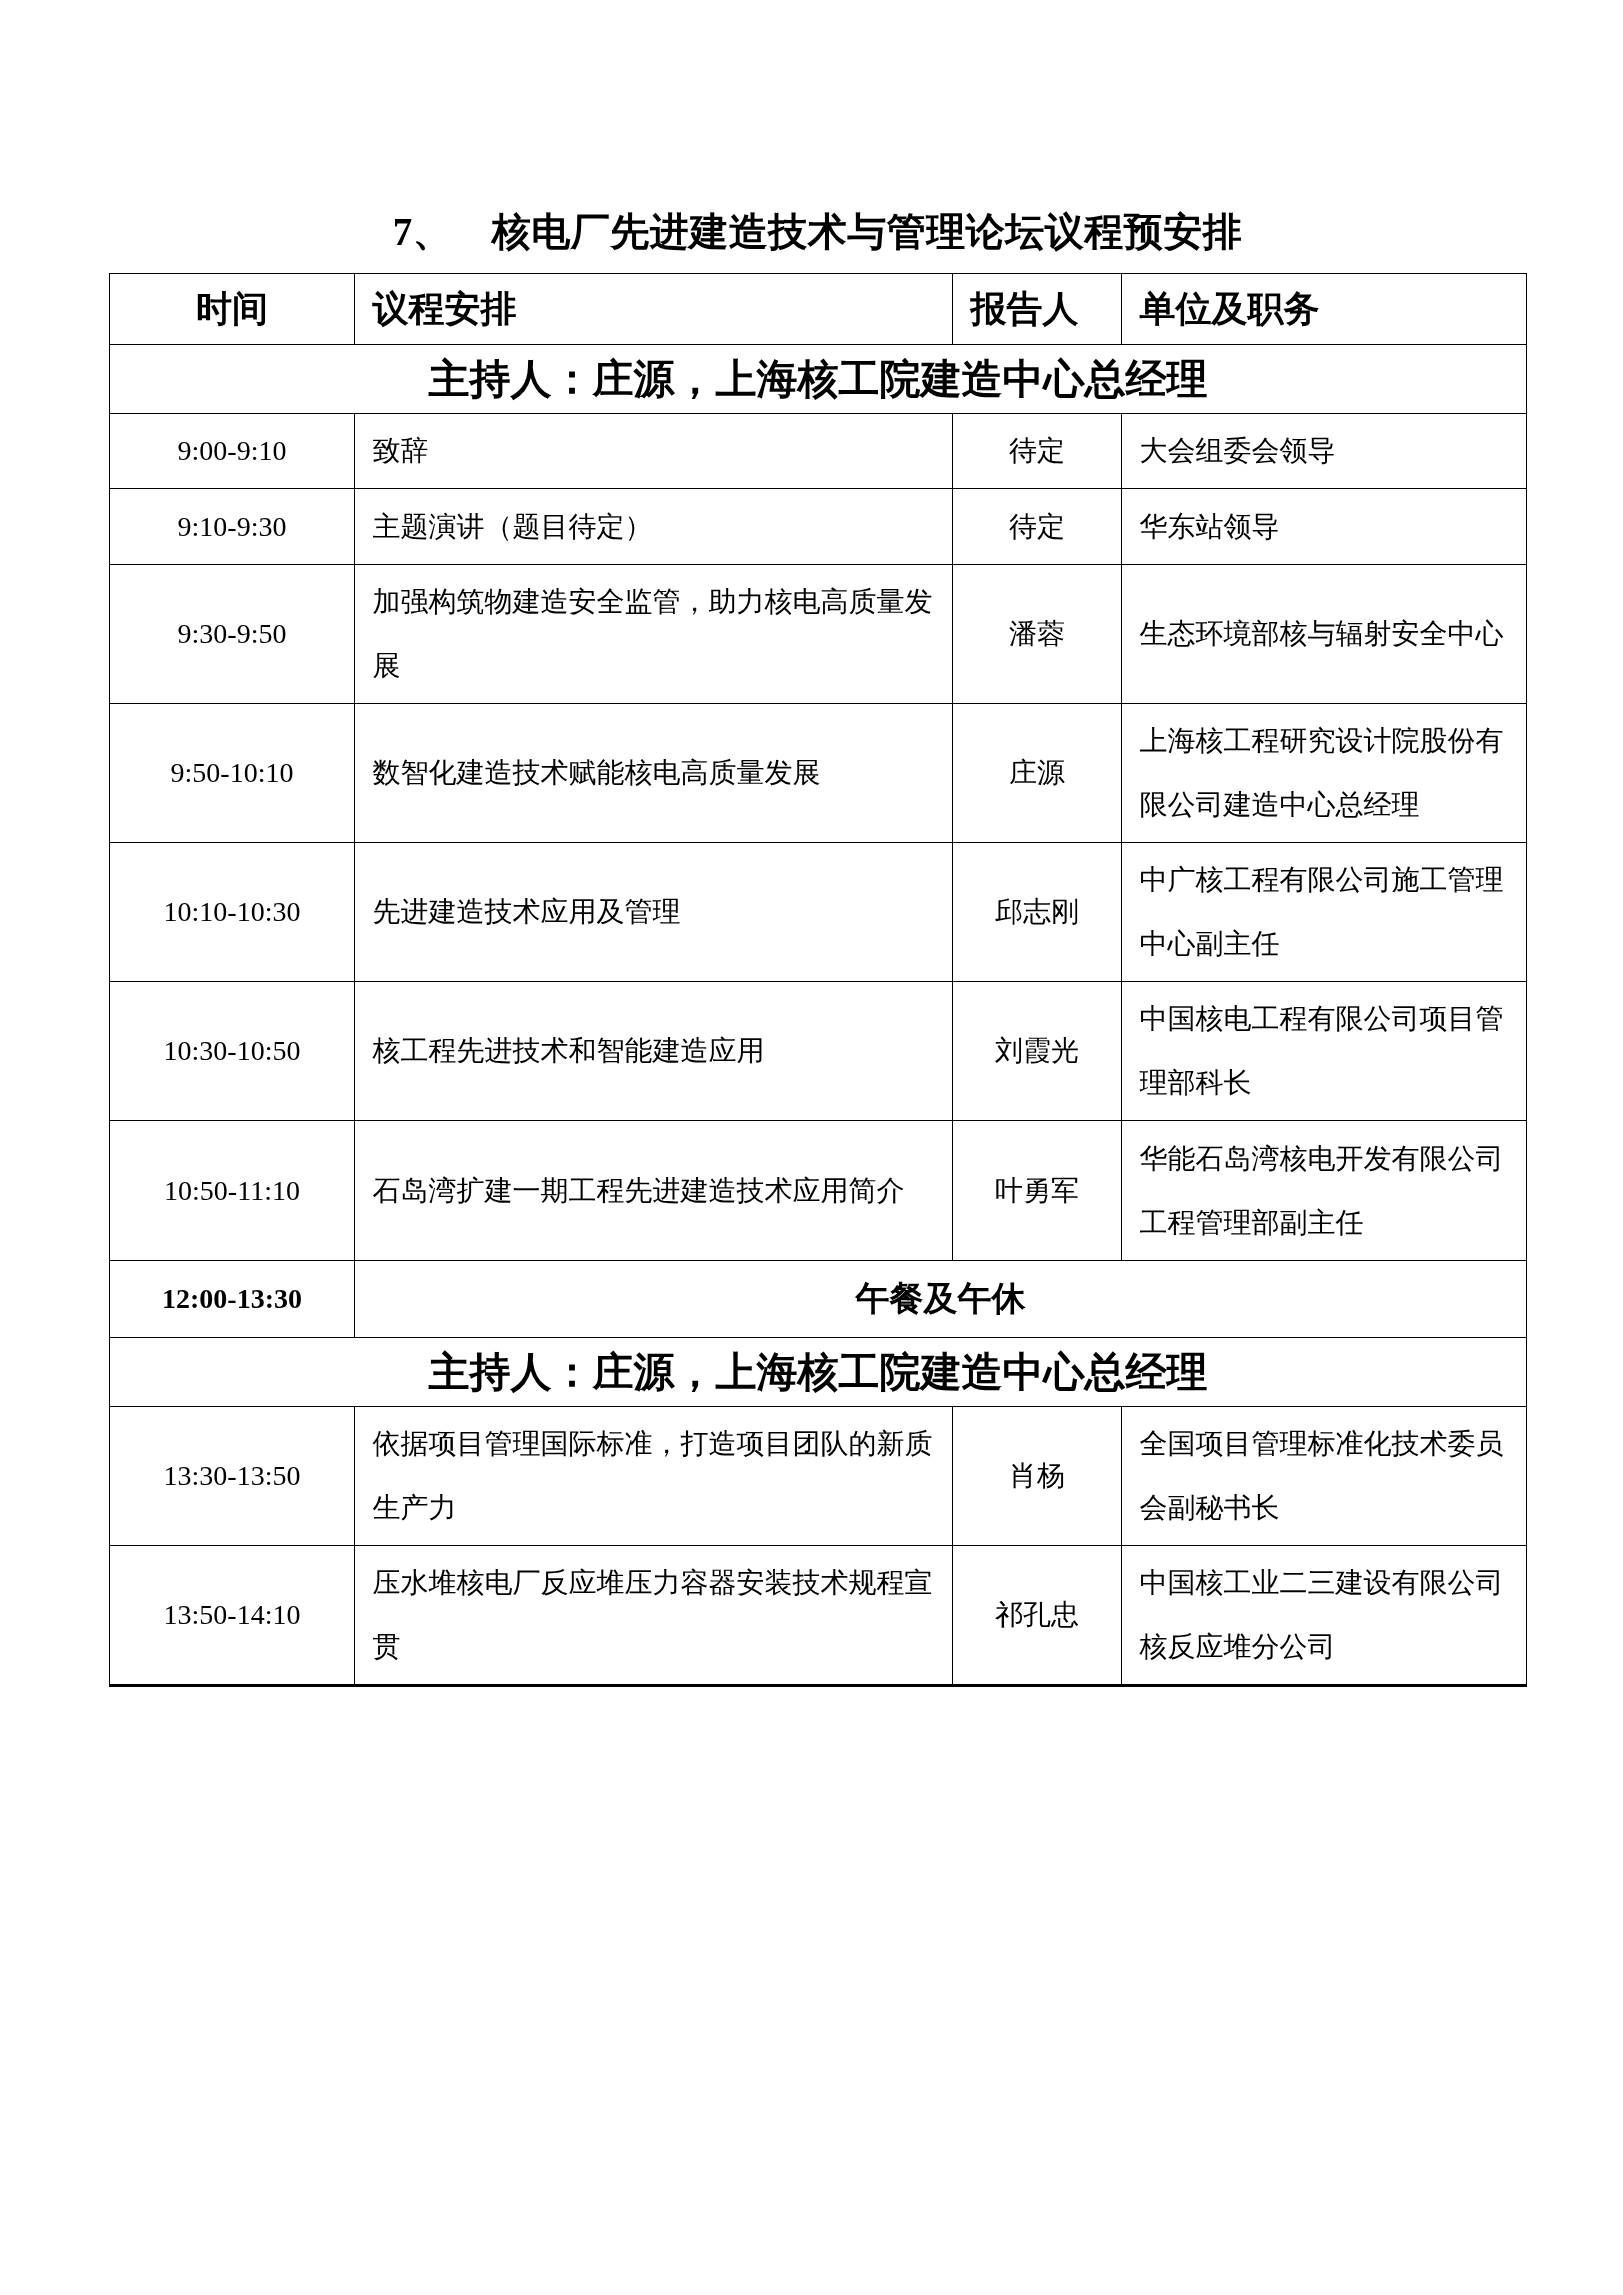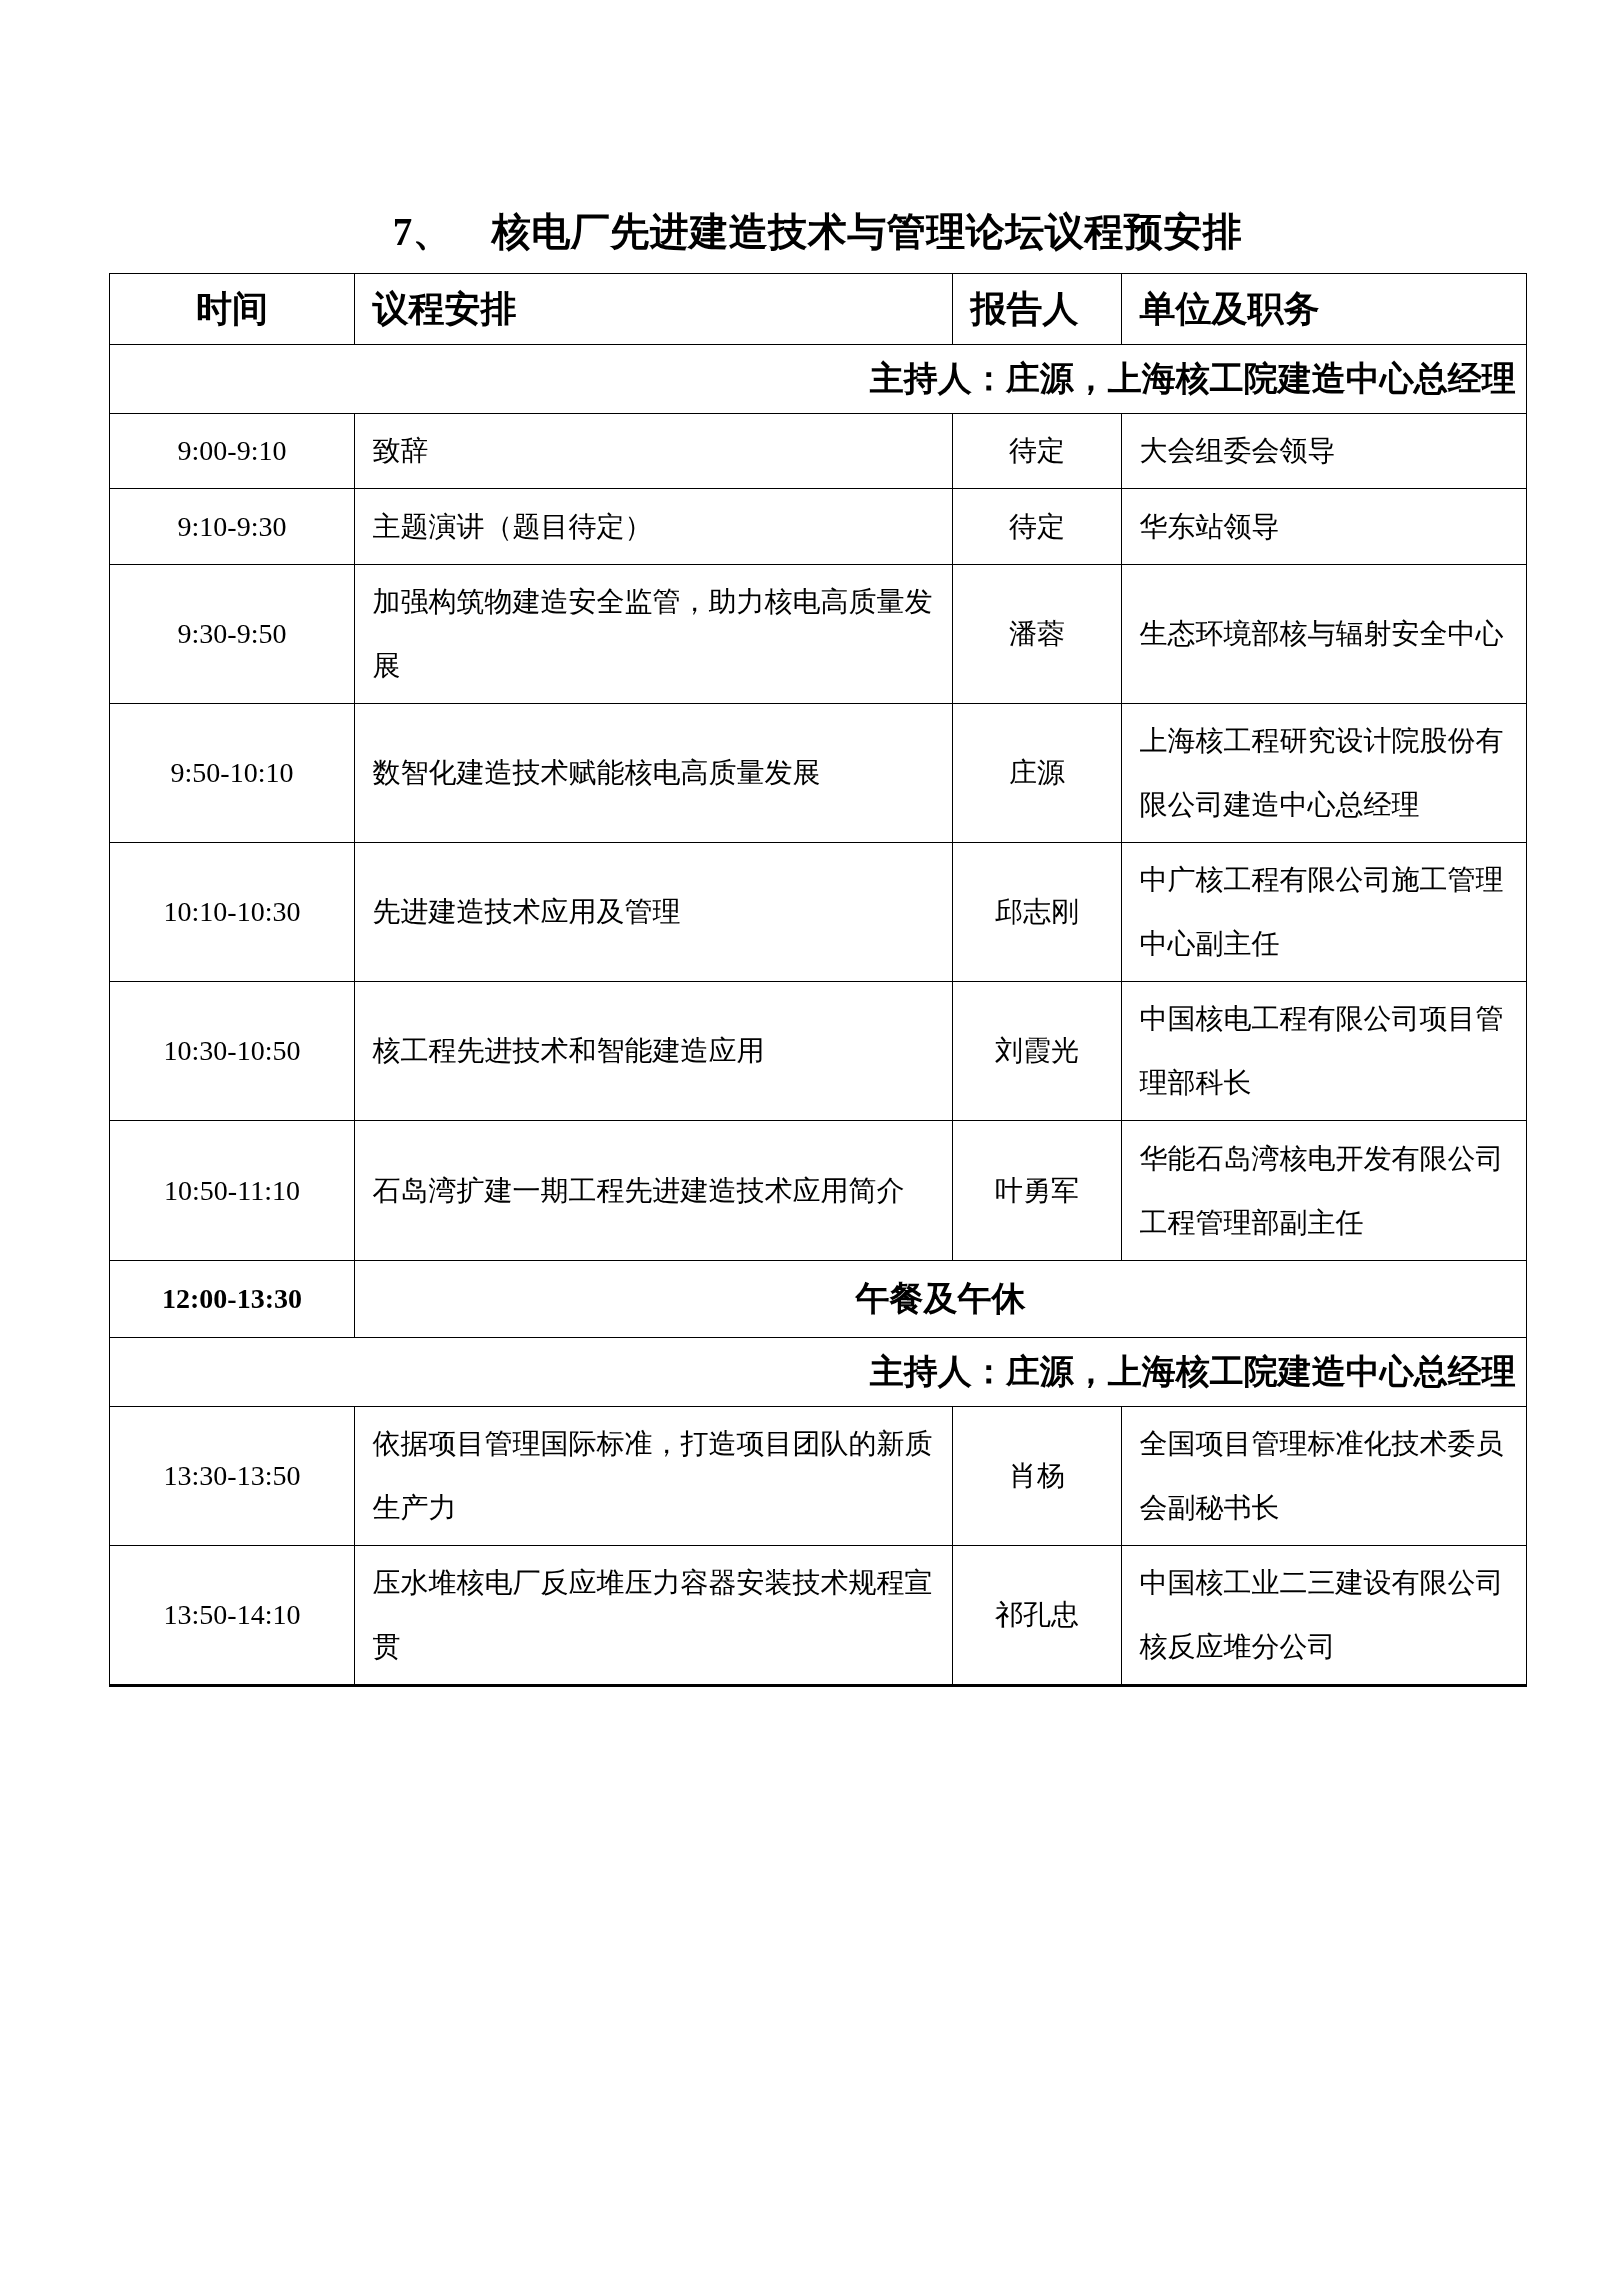--- a/index.html
+++ b/index.html
@@ -52,22 +52,22 @@
     font-weight: bold;
     font-size: 36px;
     height: 71px;
     text-align: left;
     padding: 0 17.4px;
   }
   .schedule thead th.c0 { text-align: center; padding: 0 4.1px; }
 
   .schedule td.moderator {
     font-weight: bold;
-    font-size: 34px;
-    text-align: right;
+    font-size: 41px;
+    text-align: center;
     height: 69px;
     padding: 0 10.2px;
   }
   .schedule td.time {
     text-align: center;
     padding: 5.1px 4.1px;
     height: 75px;
   }
   .schedule td.agenda { text-align: left; }
   .schedule td.speaker { text-align: center; padding: 5.1px 5.1px; }

